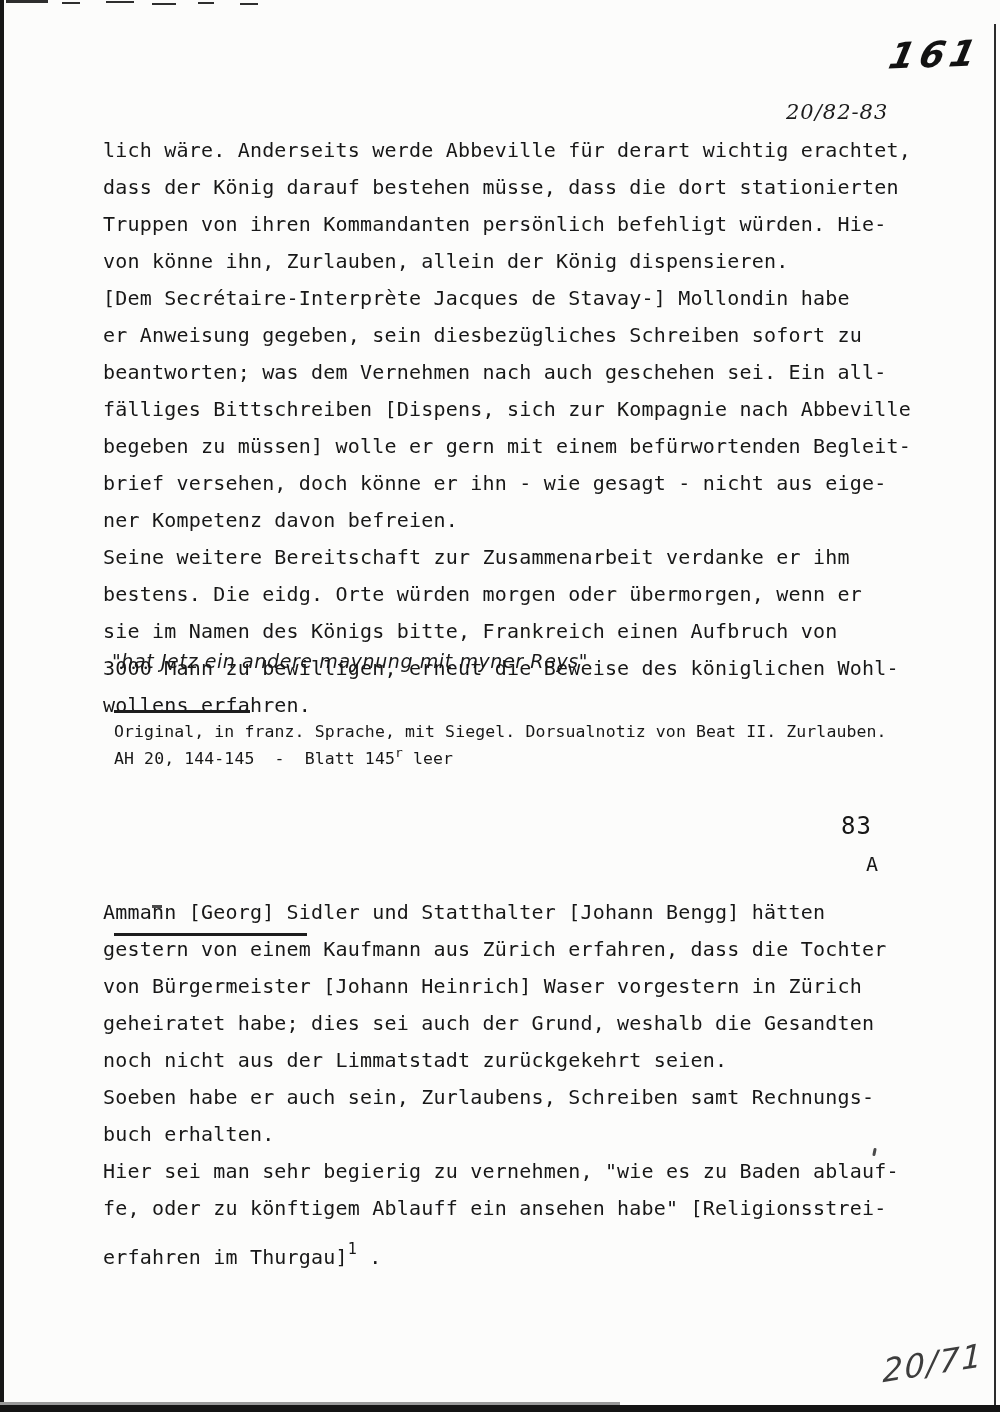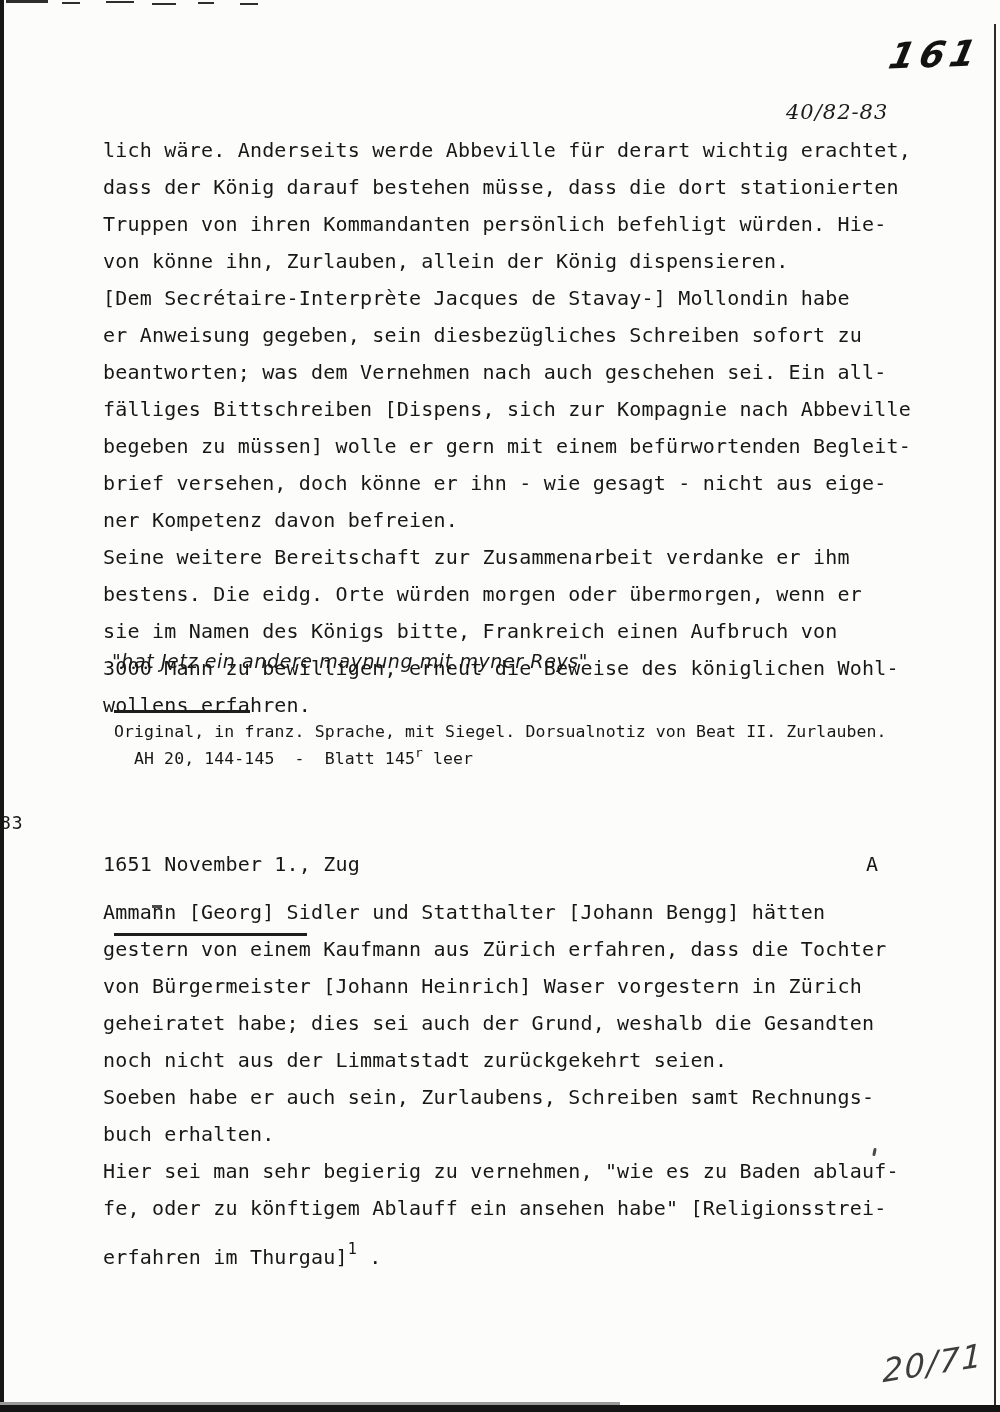--- a/index.html
+++ b/index.html
@@ -35,22 +35,22 @@
   .sup-body {
     display: inline-block;
     font-size: 15px;
     transform: translateY(-10px);
   }
   .heading-number {
     position: absolute;
     left: 0;
     top: 812px;
     width: 872px;
-    text-align: left;
-    font-size: 18px;
+    text-align: right;
+    font-size: 24px;
     letter-spacing: 1px;
   }
   .archive-ref {
     position: absolute;
     left: 786px;
     top: 100px;
     font-family: "DejaVu Serif", serif;
     font-style: italic;
     font-size: 21px;
     letter-spacing: 1px;
@@ -118,21 +118,21 @@
   <div class="dash" style="left:62px; top:2px; width:18px; height:2px;"></div>
   <div class="dash" style="left:106px; top:1px; width:28px; height:2px;"></div>
   <div class="dash" style="left:152px; top:3px; width:24px; height:2px;"></div>
   <div class="dash" style="left:198px; top:2px; width:16px; height:2px;"></div>
   <div class="dash" style="left:240px; top:3px; width:18px; height:2px;"></div>
   <div class="mark" style="left:152px; top:905px; width:10px; height:3px;"></div>
   <div class="mark" style="left:873px; top:1148px; width:3px; height:8px; transform:rotate(12deg); border-radius:2px;"></div>
 
   <div class="hw-top">161</div>
 
-  <div class="archive-ref">40/82-83</div>
+  <div class="archive-ref">20/82-83</div>
 
   <div class="tw" style="left:103px; top:132px;">lich wäre. Anderseits werde Abbeville für derart wichtig erachtet,
 dass der König darauf bestehen müsse, dass die dort stationierten
 Truppen von ihren Kommandanten persönlich befehligt würden. Hie-
 von könne ihn, Zurlauben, allein der König dispensieren.
 [Dem Secrétaire-Interprète Jacques de Stavay-] Mollondin habe
 er Anweisung gegeben, sein diesbezügliches Schreiben sofort zu
 beantworten; was dem Vernehmen nach auch geschehen sei. Ein all-
 fälliges Bittschreiben [Dispens, sich zur Kompagnie nach Abbeville
 begeben zu müssen] wolle er gern mit einem befürwortenden Begleit-
@@ -141,24 +141,23 @@
 Seine weitere Bereitschaft zur Zusammenarbeit verdanke er ihm
 bestens. Die eidg. Orte würden morgen oder übermorgen, wenn er
 sie im Namen des Königs bitte, Frankreich einen Aufbruch von
 3000 Mann zu bewilligen, erneut die Beweise des königlichen Wohl-
 wollens erfahren.</div>
 
   <div class="quote-line">"hat Jetz ein andere maynung mit myner Reys"</div>
 
   <div class="rule rule-1"></div>
   <div class="tw-small" style="left:114px; top:719px;">Original, in franz. Sprache, mit Siegel. Dorsualnotiz von Beat II. Zurlauben.</div>
-  <div class="tw-small" style="left:114px; top:746px;margin-left:20px;"><span>AH 20, 144-145  -  Blatt 145</span><span class="sup-small">r</span><span> leer</span></div>
+  <div class="tw-small" style="left:114px; top:746px;"><span>AH 20, 144-145  -  Blatt 145</span><span class="sup-small">r</span><span> leer</span></div>
 
   <div class="heading-number">83</div>
-  <div class="tw" style="left:103px; top:846px;">1651 November 1., Zug</div>
   <div class="tw" style="left:866px; top:846px;">A</div>
   <div class="rule rule-2"></div>
 
   <div class="tw" style="left:103px; top:894px;">Ammann [Georg] Sidler und Statthalter [Johann Bengg] hätten
 gestern von einem Kaufmann aus Zürich erfahren, dass die Tochter
 von Bürgermeister [Johann Heinrich] Waser vorgestern in Zürich
 geheiratet habe; dies sei auch der Grund, weshalb die Gesandten
 noch nicht aus der Limmatstadt zurückgekehrt seien.
 Soeben habe er auch sein, Zurlaubens, Schreiben samt Rechnungs-
 buch erhalten.

